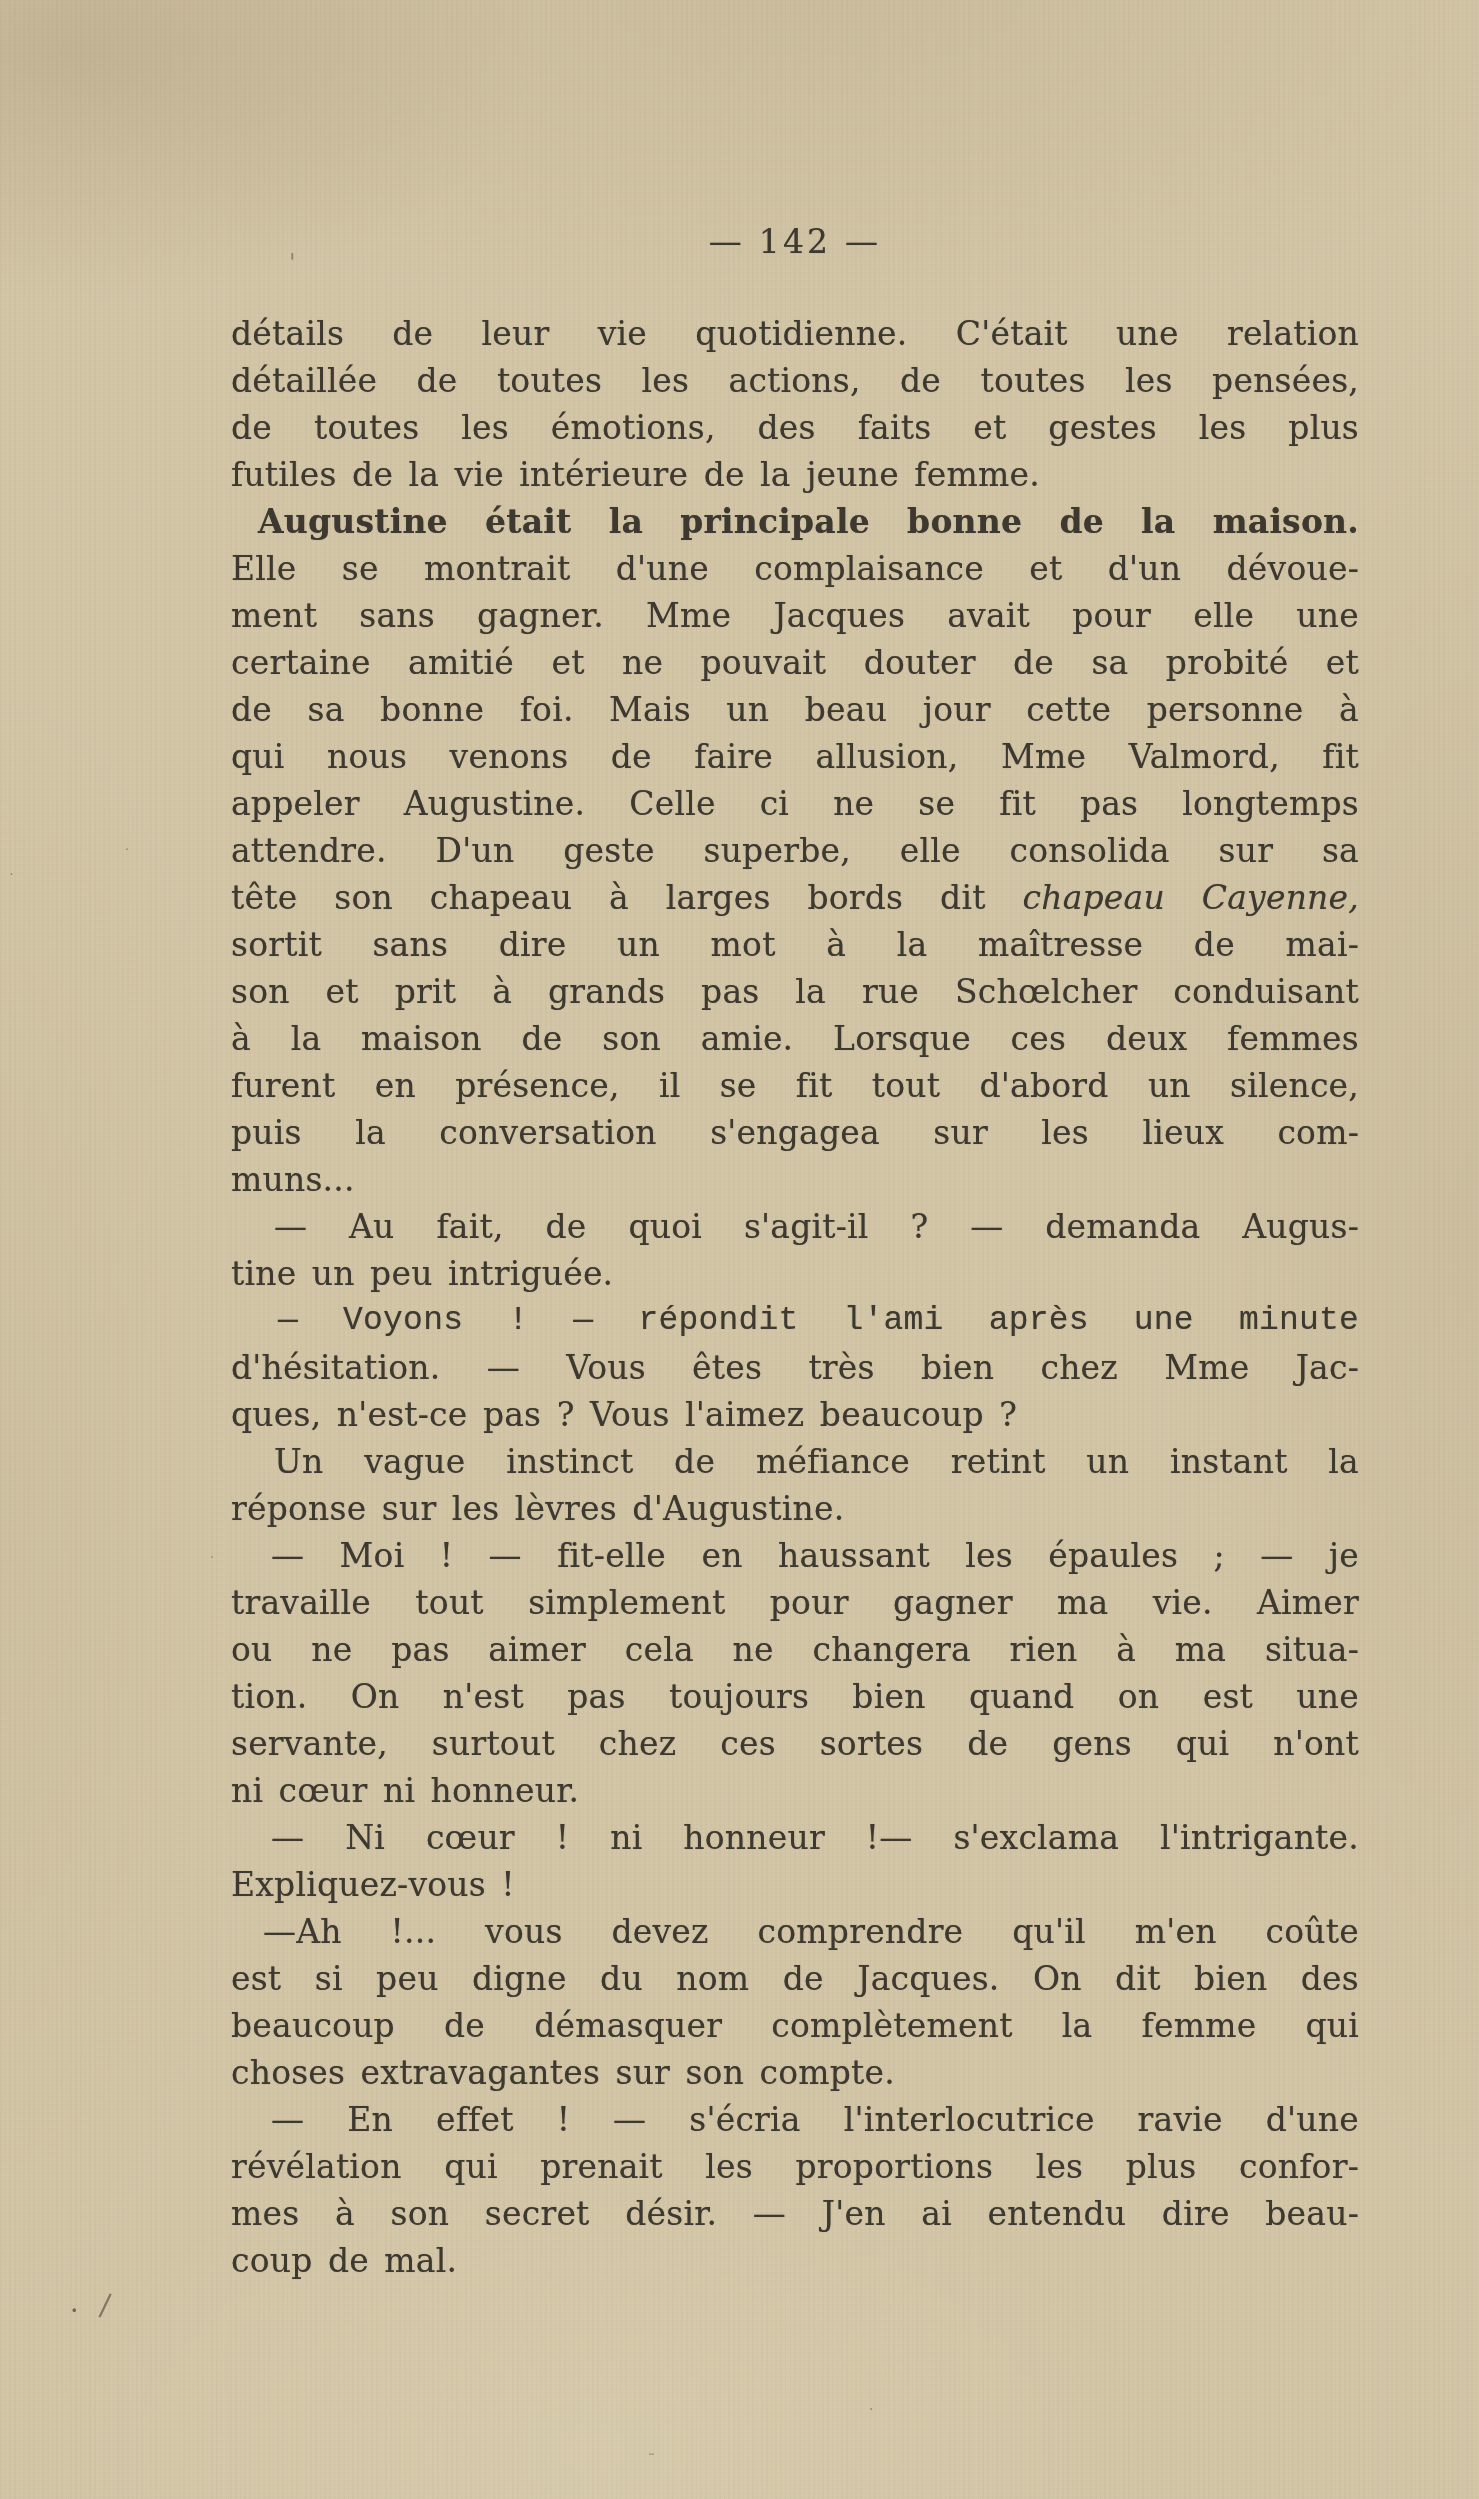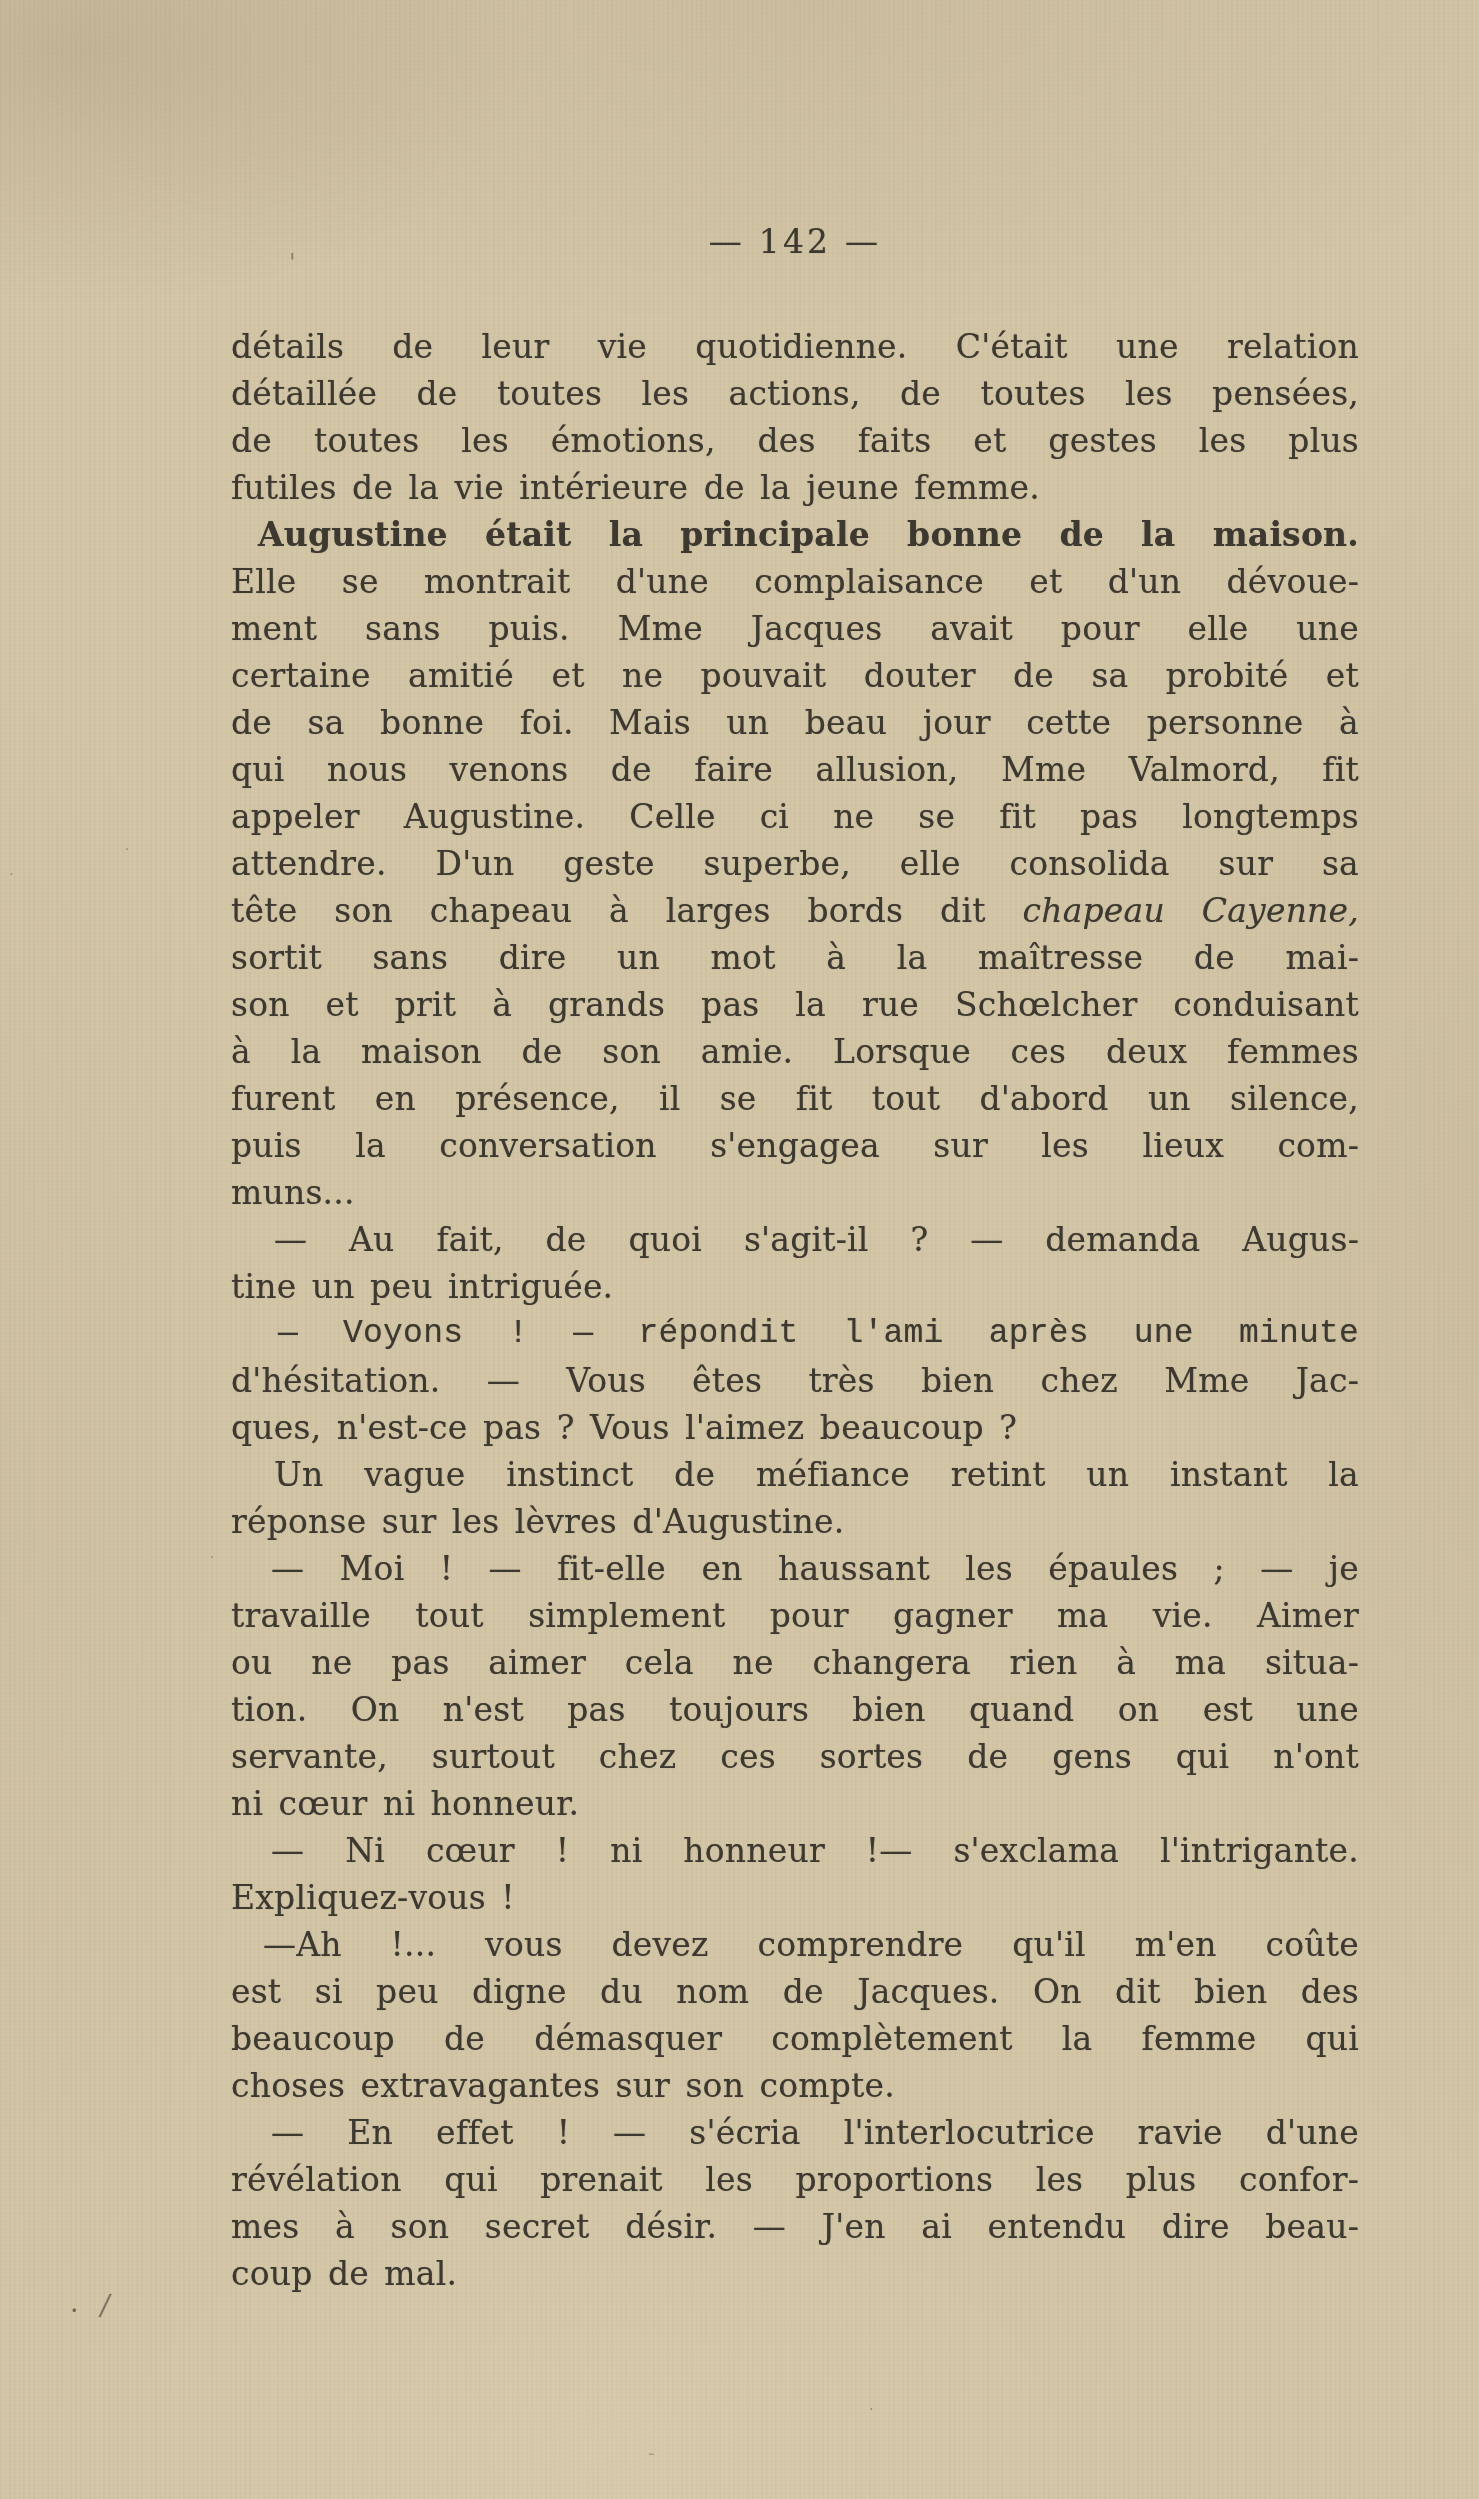--- a/index.html
+++ b/index.html
@@ -19,21 +19,21 @@
     font-family:"DejaVu Serif","Liberation Serif",serif;
   }
   .folio{
     position:absolute;left:231px;top:222px;width:1128px;
     text-align:center;
     font-size:33px;color:#3d3930;
     letter-spacing:3.2px;
     text-shadow:0 0 0.8px rgba(61,57,48,.55);
   }
   .text-block{
-    position:absolute;left:231px;top:323px;width:1128px;
+    position:absolute;left:231px;top:310px;width:1128px;
     color:#3d3930;
   }
   .line{
     height:47px;line-height:47px;
     font-size:33px;
     letter-spacing:0.2px;
     word-spacing:4.7px;
     white-space:normal;overflow:visible;
     text-shadow:0 0 0.8px rgba(61,57,48,.5);
   }
@@ -54,21 +54,21 @@
 
 <div class="page">
   <div class="folio">— 142 —</div>
   <div class="text-block">
       <div class="line just"><span>détails de leur vie quotidienne. C'était une relation</span></div>
       <div class="line just"><span>détaillée de toutes les actions, de toutes les pensées,</span></div>
       <div class="line just"><span>de toutes les émotions, des faits et gestes les plus</span></div>
       <div class="line"><span>futiles de la vie intérieure de la jeune femme.</span></div>
       <div class="line just" style="text-indent: 27px; font-weight: bold;"><span>Augustine était la principale bonne de la maison.</span></div>
       <div class="line just"><span>Elle se montrait d'une complaisance et d'un dévoue-</span></div>
-      <div class="line just"><span>ment sans puis. Mme Jacques avait pour elle une</span></div>
+      <div class="line just"><span>ment sans gagner. Mme Jacques avait pour elle une</span></div>
       <div class="line just"><span>certaine amitié et ne pouvait douter de sa probité et</span></div>
       <div class="line just"><span>de sa bonne foi. Mais un beau jour cette personne à</span></div>
       <div class="line just"><span>qui nous venons de faire allusion, Mme Valmord, fit</span></div>
       <div class="line just"><span>appeler Augustine. Celle ci ne se fit pas longtemps</span></div>
       <div class="line just"><span>attendre. D'un geste superbe, elle consolida sur sa</span></div>
       <div class="line just"><span>tête son chapeau à larges bords dit </span><span class="em">chapeau Cayenne,</span></div>
       <div class="line just"><span>sortit sans dire un mot à la maîtresse de mai-</span></div>
       <div class="line just"><span>son et prit à grands pas la rue Schœlcher conduisant</span></div>
       <div class="line just"><span>à la maison de son amie. Lorsque ces deux femmes</span></div>
       <div class="line just"><span>furent en présence, il se fit tout d'abord un silence,</span></div>

